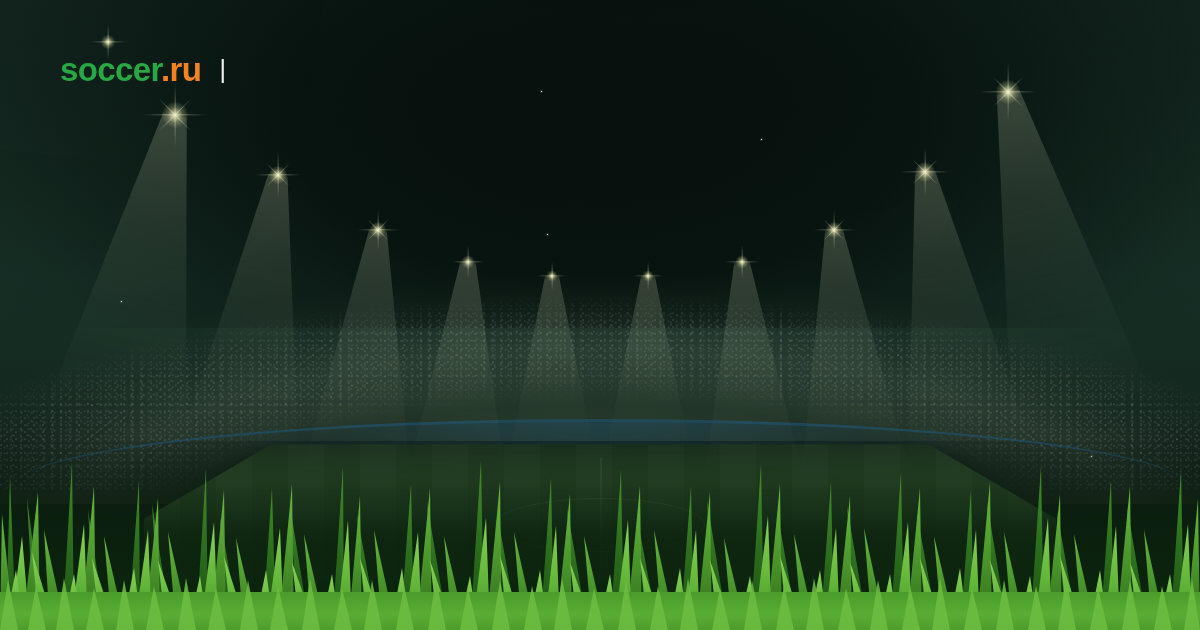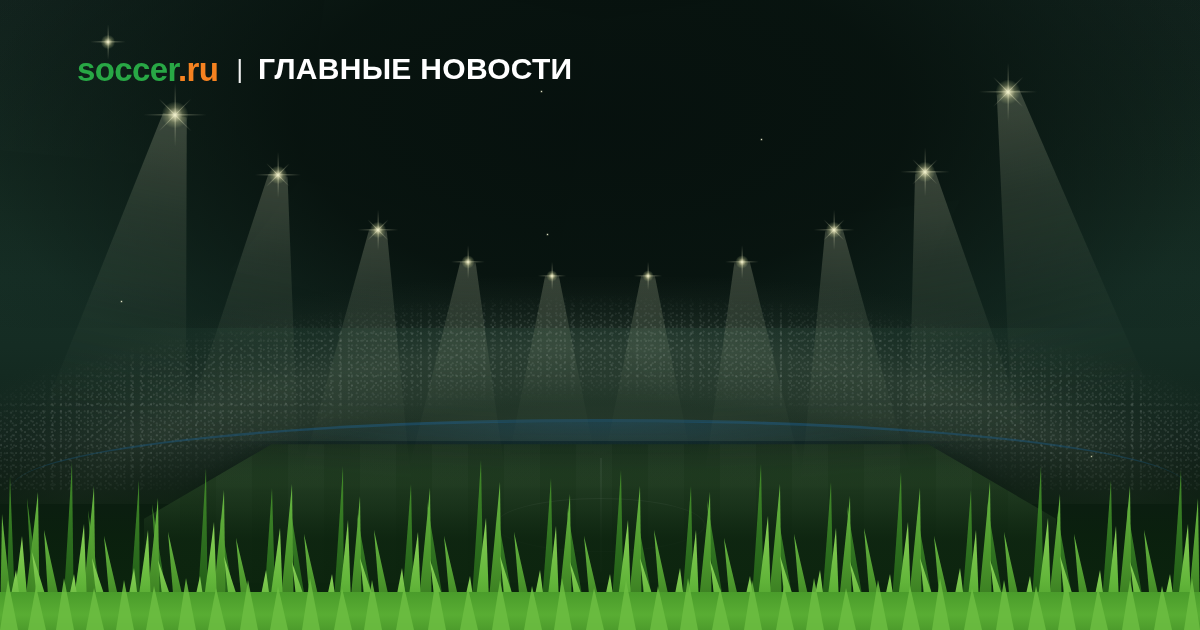--- a/index.html
+++ b/index.html
@@ -223,21 +223,20 @@
     left:60px; top:48px;
     display:flex; align-items:center;
     height:42px;
   }
   .logo {
     font-size:33px;
     font-weight:bold;
     letter-spacing:-0.6px;
     line-height:1;
     white-space:nowrap;
-    margin-left:17px;
   }
   .logo .lg-soccer { color:#28a745; }
   .logo .lg-dot    { color:#f58220; }
   .logo .lg-ru     { color:#f58220; }
   .sep {
     color:#ffffff;
     font-size:25px;
     font-weight:400;
     line-height:1;
     margin:0 15px 0 18px;
@@ -603,17 +602,16 @@
         <path d="M1122 190 L1130 140 L1140 190 Z"></path>
           <path d="M1154 190 L1162 146 L1172 190 Z"></path>
         <path d="M1184 190 L1192 138 L1200 190 Z"></path>
       </g>
     </svg>
   </div>
 
   <div class="header">
     <div class="logo"><span class="lg-soccer">soccer</span><span class="lg-dot">.</span><span class="lg-ru">ru</span></div>
     <div class="sep">|</div>
-    <div class="section-title">ГЛАВНЫЕ НОВОСТИ</div>
   </div>
 
 
 </div>
 
 </body></html>

